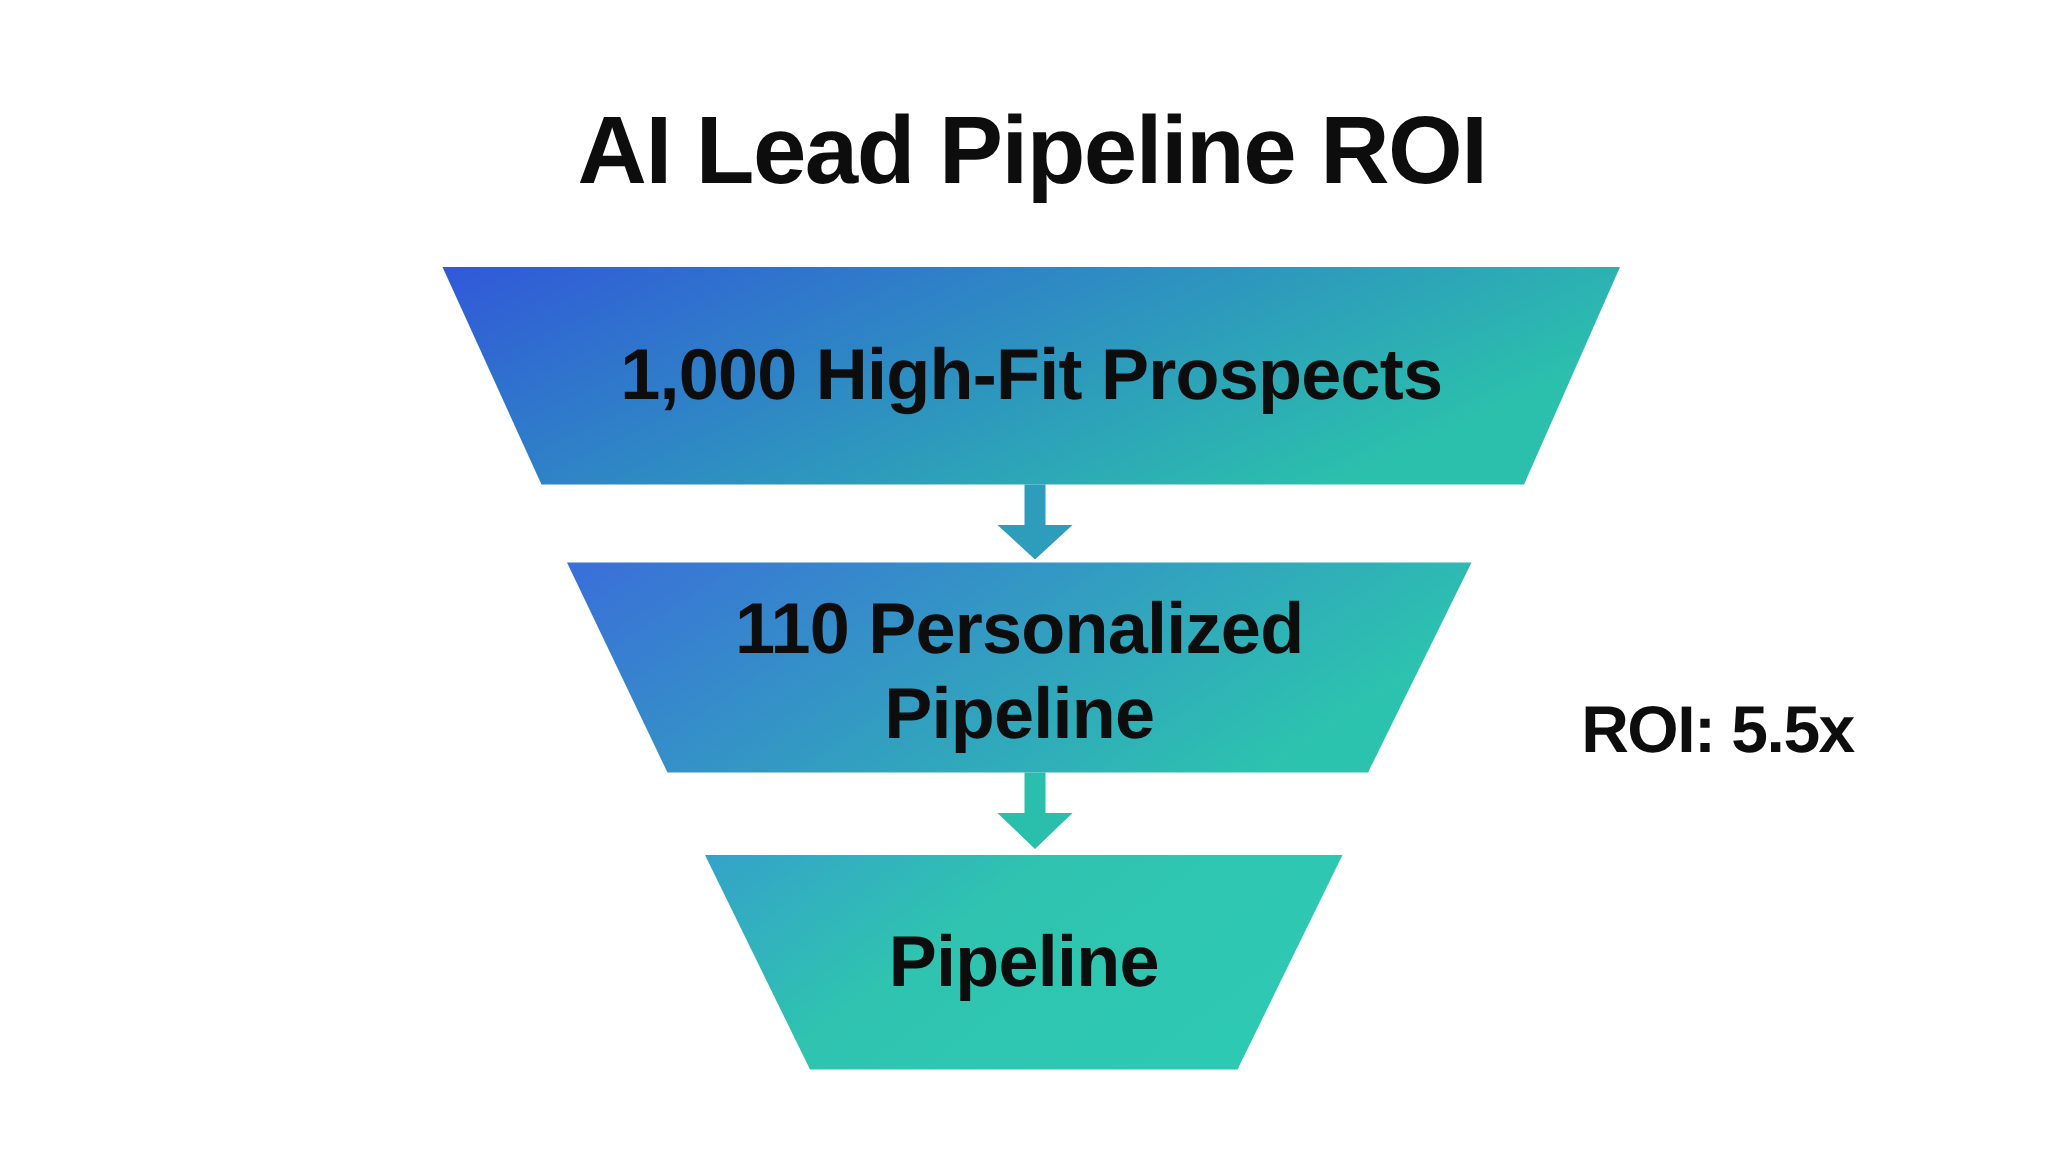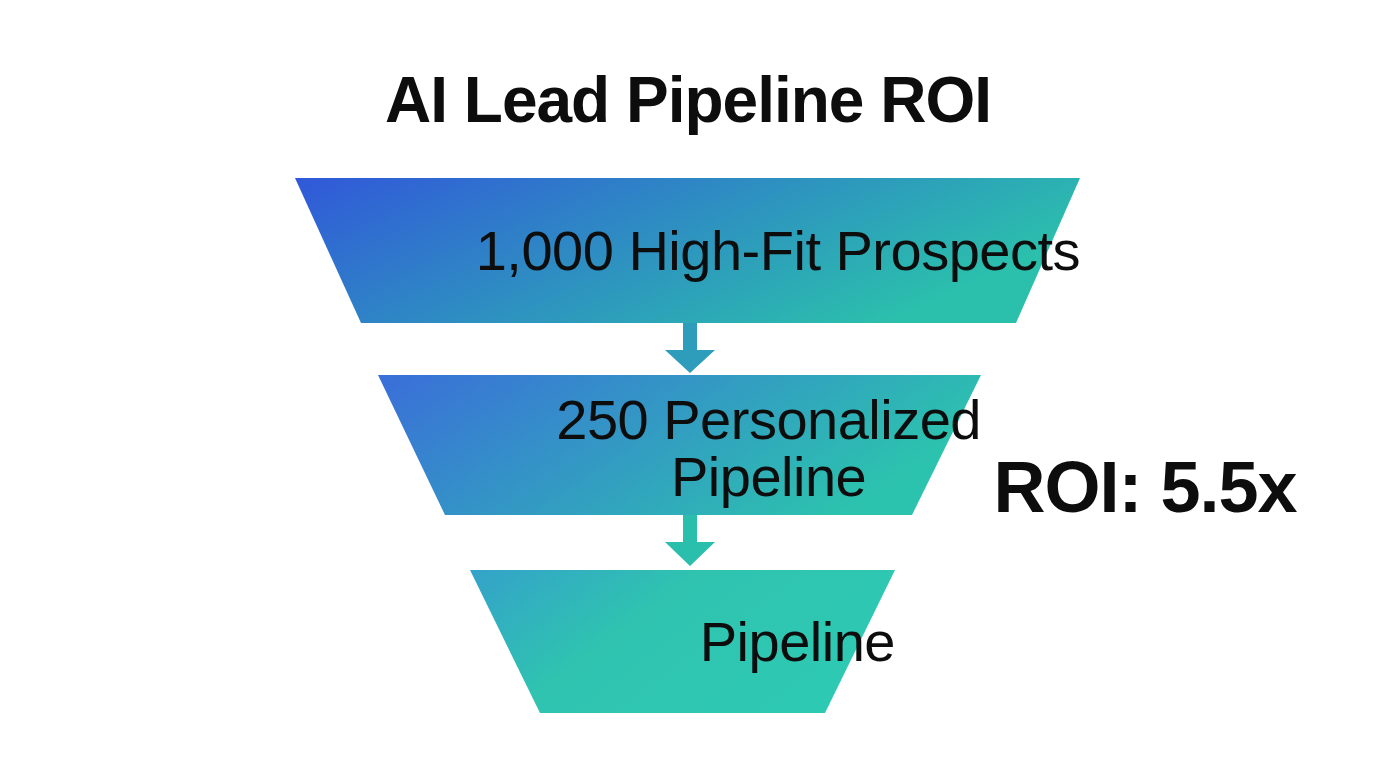--- a/index.html
+++ b/index.html
@@ -34,43 +34,43 @@
     position: absolute;
     left: 0;
     top: 0;
     width: 1376px;
     height: 768px;
   }
   .stage-label {
     position: absolute;
     display: flex;
     align-items: center;
-    justify-content: flex-end;
+    justify-content: center;
     text-align: center;
-    font-weight: 400;
-    font-size: 56px;
+    font-weight: 700;
+    font-size: 48px;
     line-height: 57px;
     letter-spacing: -0.5px;
     color: #0d0d0d;
     white-space: nowrap;
   }
   .stage-label span { display: block; }
   .stage1-label { left: 295px; top: 178px; width: 785px; height: 145px; }
   .stage2-label { left: 378px; top: 375px; width: 603px; height: 146px; }
   .stage3-label { left: 470px; top: 570px; width: 425px; height: 143px; }
   .roi-label {
     position: absolute;
     left: 955px;
     top: 440px;
     width: 380px;
     height: 94px;
     display: flex;
     align-items: center;
     justify-content: center;
-    font-size: 72px;
+    font-size: 44px;
     font-weight: 700;
     letter-spacing: -1px;
     color: #0d0d0d;
     white-space: nowrap;
   }
 </style>
 </head>
 <body>
 
 <div class="canvas">
@@ -106,21 +106,21 @@
   </svg>
 
   <div class="stage-label stage1-label">
     <div>
       <span>1,000 High-Fit Prospects</span>
     </div>
   </div>
 
   <div class="stage-label stage2-label">
     <div>
-      <span>250 Personalized</span>
+      <span>110 Personalized</span>
       <span>Pipeline</span>
     </div>
   </div>
 
   <div class="stage-label stage3-label">
     <div>
       <span>Pipeline</span>
     </div>
   </div>
 

